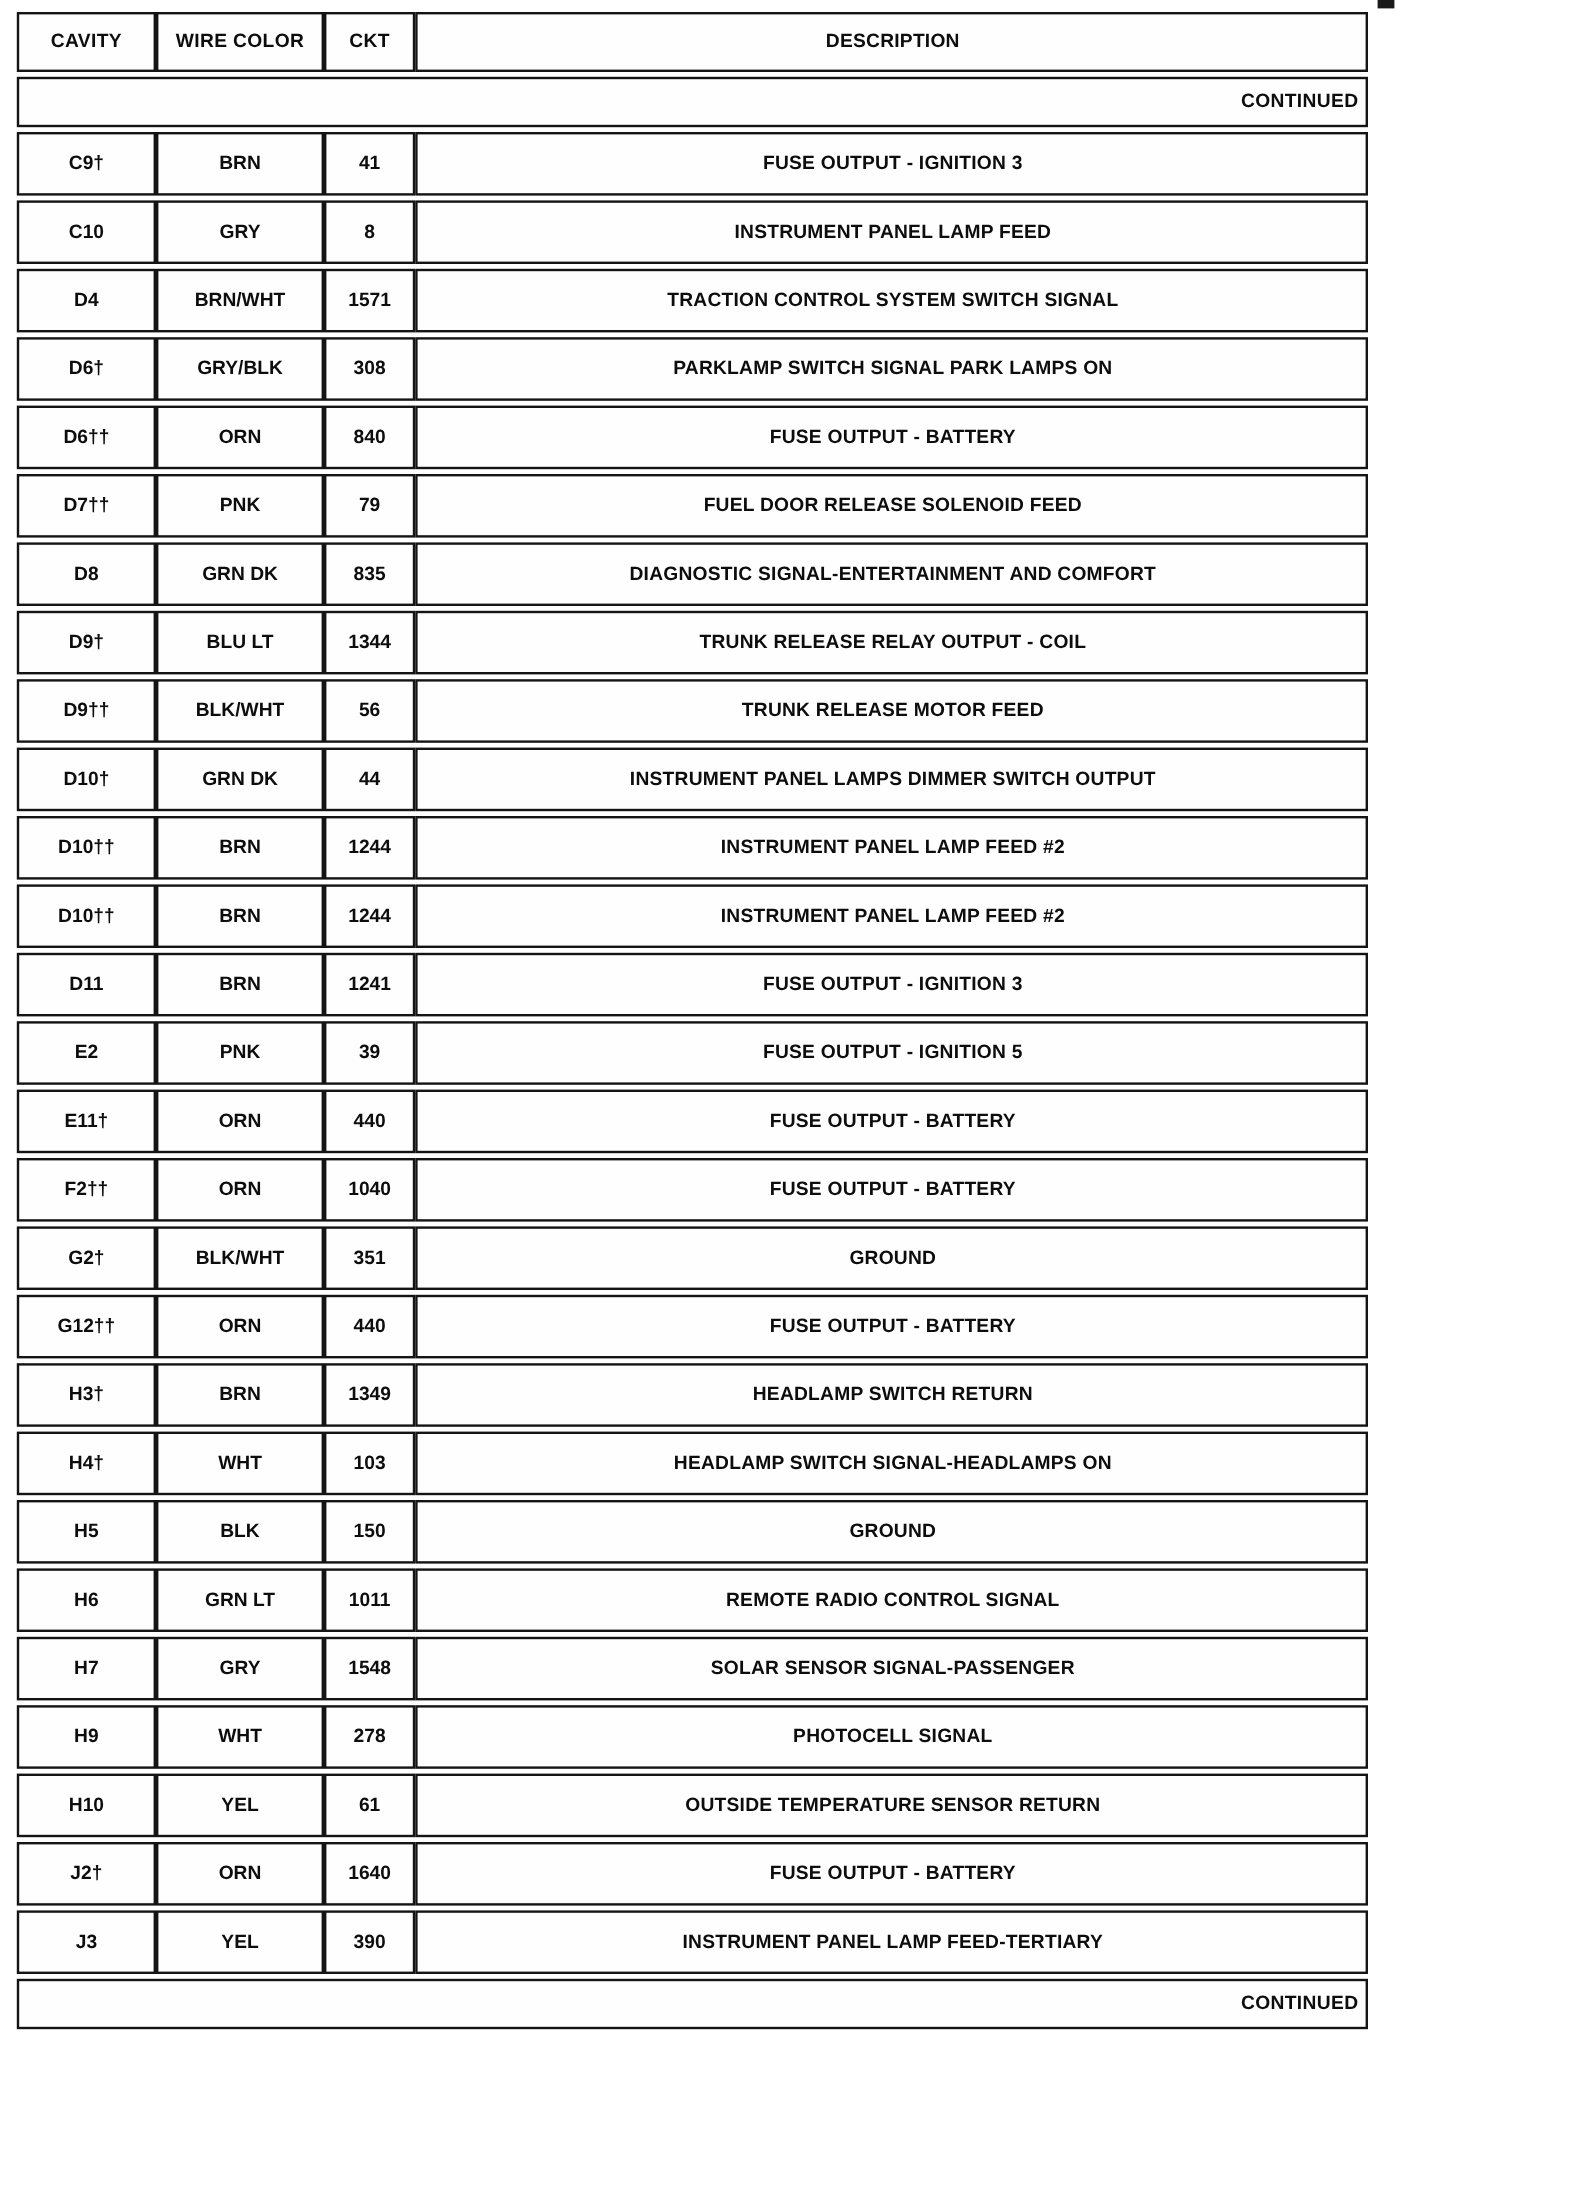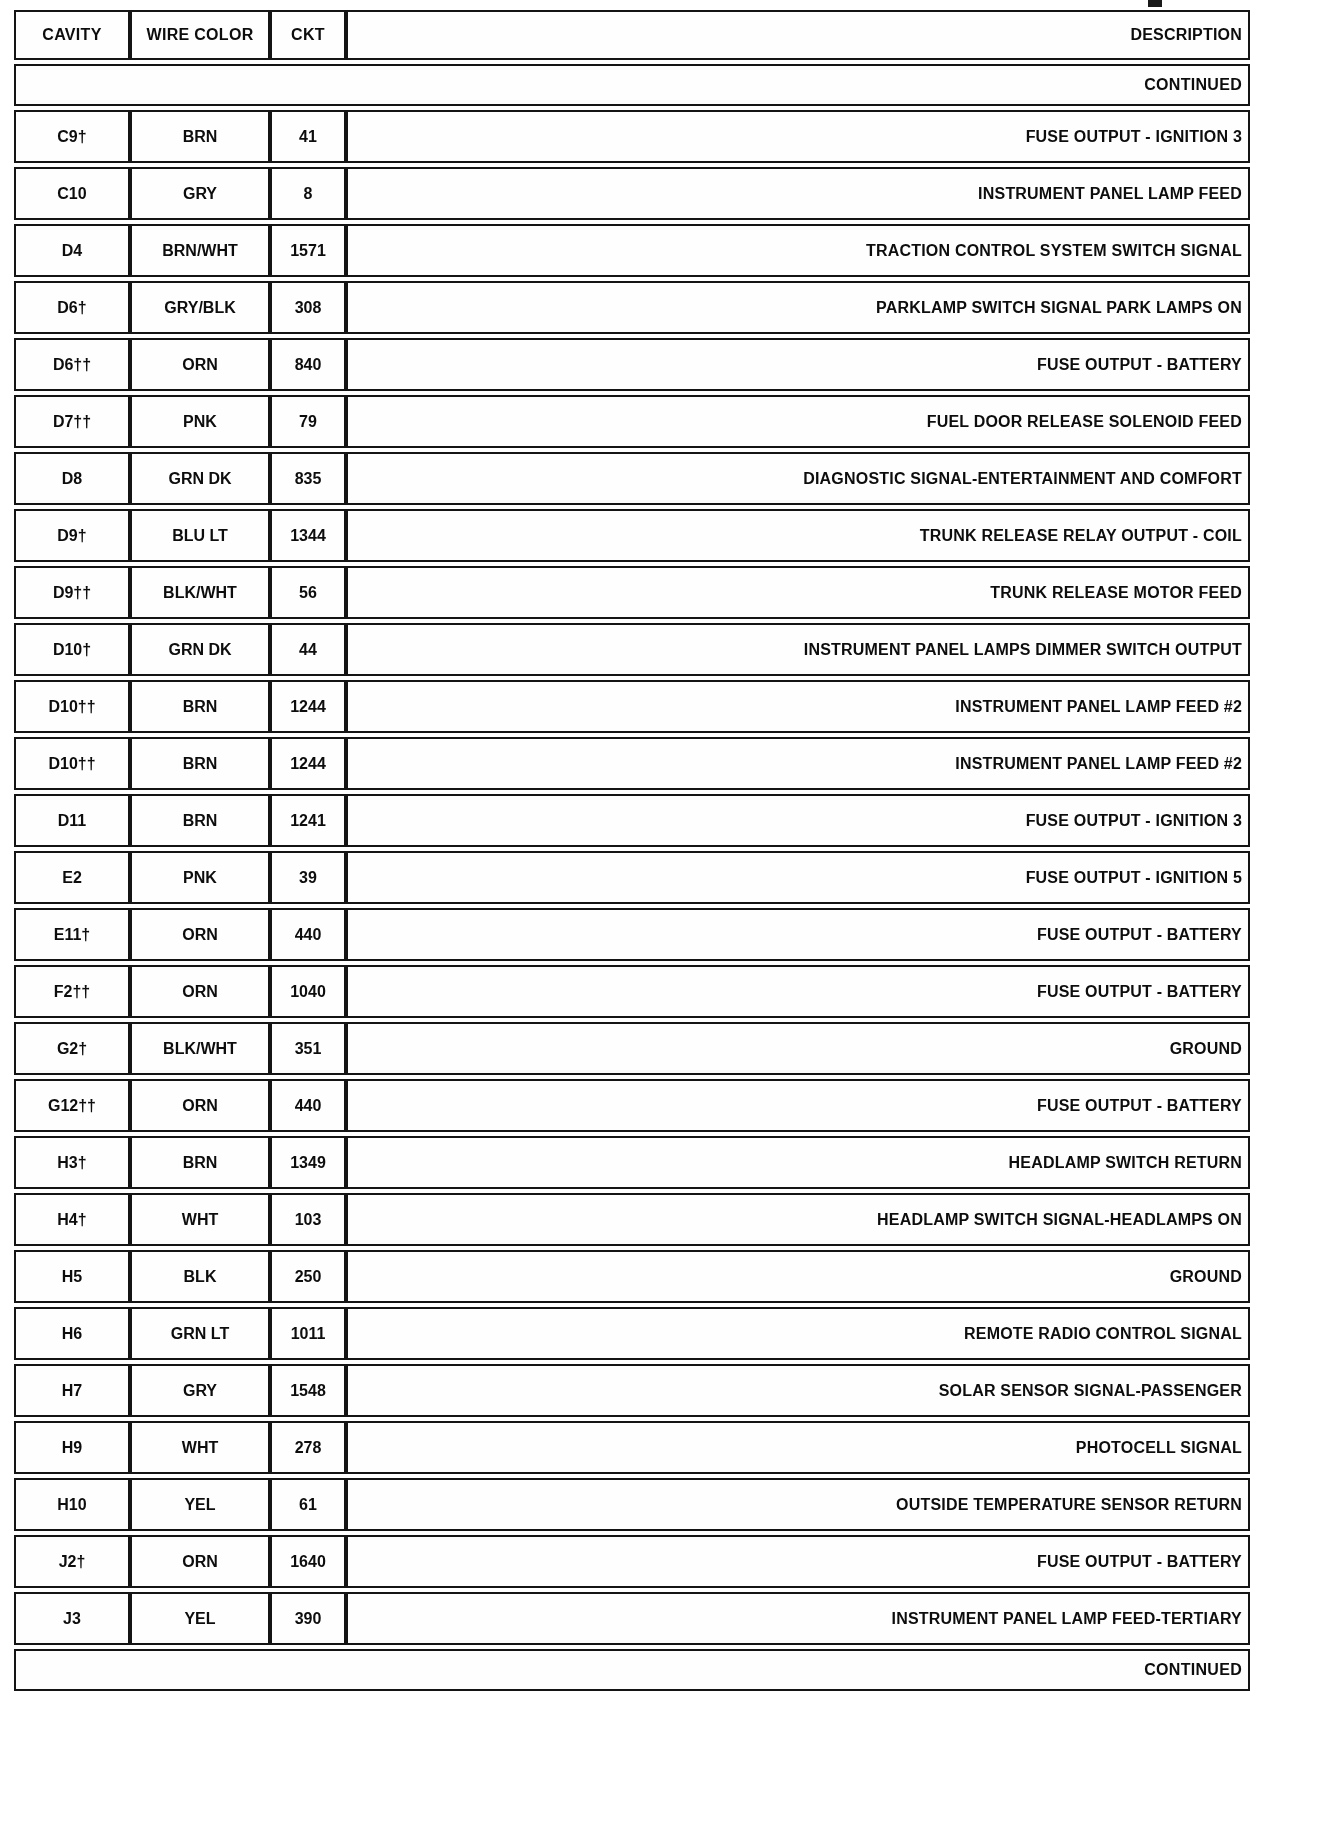--- a/index.html
+++ b/index.html
@@ -15,21 +15,21 @@
     position: relative;
     overflow: hidden;
   }
   .page {
     padding: 6px 0 0 14px;
   }
   table.wiring {
     border-collapse: separate;
     border-spacing: 0 4px;
     table-layout: fixed;
-    width: 1236px;
+    width: 1126px;
   }
   td, th {
     border: 2px solid #141414;
     box-sizing: border-box;
     font-weight: bold;
     font-size: 16px;
     padding: 2px 6px;
     background: #fefefe;
     overflow: hidden;
     white-space: nowrap;
@@ -44,21 +44,21 @@
   }
   tr.continued-row td {
     height: 42px;
     text-align: right;
     padding-left: 6px;
     letter-spacing: 0.3px;
   }
   .c0 { width: 116px; text-align: center; }
   .c1 { width: 140px; text-align: center; }
   .c2 { width: 76px;  text-align: center; }
-  .c3 { text-align: right; padding-left: 8px; letter-spacing: 0.2px; }
+  .c3 { text-align: center; padding-left: 8px; letter-spacing: 0.2px; }
   
   .artifact-top {
     position: absolute;
     top: 0;
     left: 1148px;
     width: 14px;
     height: 7px;
     background: #1a1a1a;
   }
 </style>
@@ -198,21 +198,21 @@
         </tr>
         <tr class="data-row">
           <td class="c0">H4†</td>
           <td class="c1">WHT</td>
           <td class="c2">103</td>
           <td class="c3">HEADLAMP SWITCH SIGNAL-HEADLAMPS ON</td>
         </tr>
         <tr class="data-row">
           <td class="c0">H5</td>
           <td class="c1">BLK</td>
-          <td class="c2">250</td>
+          <td class="c2">150</td>
           <td class="c3">GROUND</td>
         </tr>
         <tr class="data-row">
           <td class="c0">H6</td>
           <td class="c1">GRN LT</td>
           <td class="c2">1011</td>
           <td class="c3">REMOTE RADIO CONTROL SIGNAL</td>
         </tr>
         <tr class="data-row">
           <td class="c0">H7</td>

